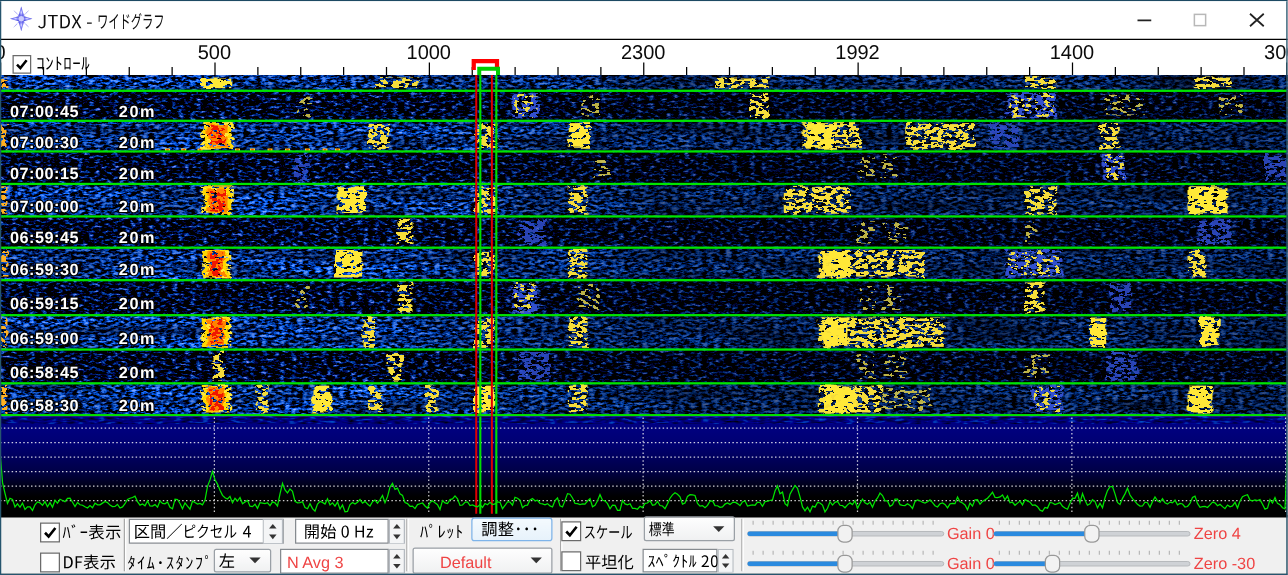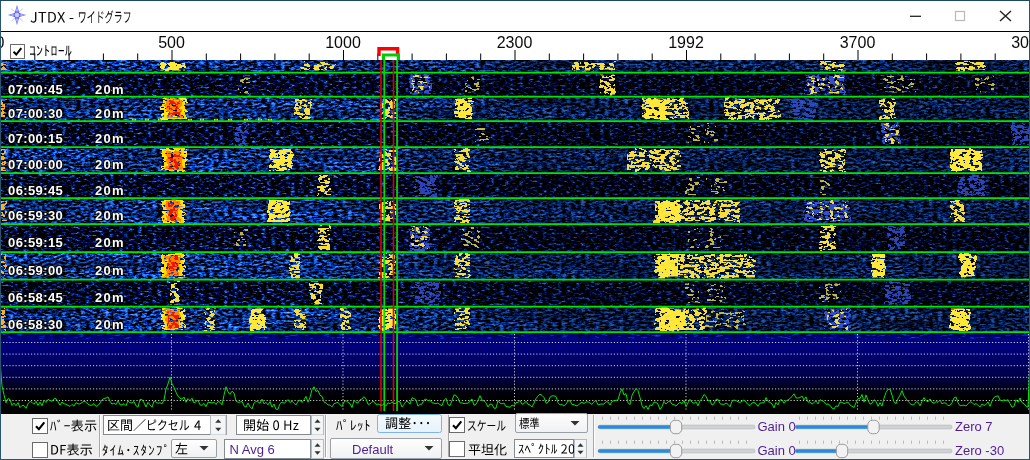--- a/index.html
+++ b/index.html
@@ -1,20 +1,20 @@
 <!DOCTYPE html>
 <html><head><meta charset="utf-8"><style>
 *{margin:0;padding:0}
 html,body{width:1030px;height:460px;overflow:hidden;background:#fff;font-family:"Liberation Sans",sans-serif}
 .abs{position:absolute}
 .win{position:absolute;left:0;top:0;width:1030px;height:460px;border-top:1.5px solid #1d4a63;box-sizing:border-box}
 .rn{position:absolute;top:2px;transform:translateX(-50%);font-size:16px;color:#0a0a0a}
 .cb{position:absolute;width:13px;height:13px;background:#fff;border:1px solid #6b6b6b;box-sizing:content-box;line-height:0}
 .fld{position:absolute;background:#fff;border:1px solid #868b90;box-sizing:border-box}
-.lt{position:absolute;font-size:13px;color:#4c1d95}
+.lt{position:absolute;font-size:13px;color:#ef4444}
 .ts{font-family:"Liberation Sans",sans-serif;font-size:13px;font-weight:bold;fill:#fff;letter-spacing:0.4px;paint-order:stroke;stroke:#000;stroke-width:1.7px}
 </style></head><body>
 <div class="win">
 <div class="abs" style="left:0;top:0;width:1030px;height:30px;background:#fff;border-bottom:1px solid #000;box-sizing:content-box">
       <svg class="abs" style="left:8px;top:4px" width="18" height="20" viewBox="0 0 18 20">
 <defs>
           <radialGradient id="ic" cx="0.5" cy="0.5" r="0.55">
             <stop offset="0" stop-color="#e8e8ff"></stop>
             <stop offset="0.35" stop-color="#8888fa"></stop>
             <stop offset="1" stop-color="#3232cf"></stop>
@@ -41,21 +41,21 @@
         <rect x="55.5" y="10.5" width="9" height="9" fill="none" stroke="#b8b8b8" stroke-width="1.2"></rect>
         <path d="M100 10l11 10M111 10l-11 10" stroke="#222" stroke-width="1.4"></path>
       </svg>
     </div>
 <div class="abs" style="left:0;top:31px;width:1030px;height:28px;background:#fff;overflow:hidden">
       <div class="rn" style="left:0px">0</div>
       <div class="rn" style="left:171.5px">500</div>
       <div class="rn" style="left:343px">1000</div>
       <div class="rn" style="left:514.5px">2300</div>
       <div class="rn" style="left:686px">1992</div>
-      <div class="rn" style="left:857.5px">3700</div>
+      <div class="rn" style="left:857.5px">1400</div>
       <div class="rn" style="left:1029px">3000</div>
       <svg class="abs" style="left:0;top:0" width="1030" height="28">
         <path d="M0.5 18V28 M34.8 21.5V28 M69.1 21.5V28 M103.4 21.5V28 M137.7 21.5V28 M172.0 18V28 M206.3 21.5V28 M240.6 21.5V28 M274.9 21.5V28 M309.2 21.5V28 M343.5 18V28 M377.8 21.5V28 M412.1 21.5V28 M446.4 21.5V28 M480.7 21.5V28 M515.0 18V28 M549.3 21.5V28 M583.6 21.5V28 M617.9 21.5V28 M652.2 21.5V28 M686.5 18V28 M720.8 21.5V28 M755.1 21.5V28 M789.4 21.5V28 M823.7 21.5V28 M858.0 18V28 M892.3 21.5V28 M926.6 21.5V28 M960.9 21.5V28 M995.2 21.5V28 M1029.5 18V28" stroke="#000" stroke-width="1"></path>
         <path d="M379 24V16.8H397.6V24" fill="none" stroke="#ff0000" stroke-width="3.4"></path>
         <path d="M383.4 28.5V23H398.4V28.5" fill="none" stroke="#00cc00" stroke-width="3.2"></path>
       </svg>
       <div class="cb" style="left:10px;top:11.5px"><svg width="13" height="13" viewBox="0 0 13 13">
           <path d="M2.6 6.7l2.7 2.8 5-6.3" fill="none" stroke="#000" stroke-width="2"></path>
         </svg></div>
       <svg class="abs" style="left:29px;top:10px" width="46" height="17" viewBox="0 0 46 17">
@@ -400,21 +400,21 @@
     </svg>
     <svg class="abs" style="left:174.8px;top:439.5px" width="16" height="17" viewBox="0 0 16 17">
       <path transform="translate(0,12.5)" d="M4.8 -10.9C4.7 -10.2 4.5 -9.4 4.4 -8.6H0.9V-7.6H4.1C3.4 -4.9 2.3 -2.3 0.4 -0.5C0.6 -0.3 0.9 0.0 1.0 0.3C2.5 -1.2 3.6 -3.0 4.4 -5.1V-4.2H7.3V-0.3H3.0V0.7H12.3V-0.3H8.3V-4.2H11.8V-5.1H4.4C4.7 -5.9 4.9 -6.8 5.2 -7.6H12.1V-8.6H5.4C5.6 -9.3 5.7 -10.0 5.8 -10.8Z" fill="#000"></path>
     </svg>
     <div class="fld" style="left:224px;top:437.5px;width:86.5px;height:20px"></div>
     <svg class="abs" style="left:310.5px;top:437.5px" width="13" height="20" viewBox="0 0 13 20">
       <rect x="0.5" y="0.5" width="12" height="19" fill="#f4f5f6" stroke="#b5bac0" stroke-width="1"></rect>
       <path d="M6.5 4.2l3 3.6h-6z" fill="#333"></path>
       <path d="M6.5 15.8l3 -3.6h-6z" fill="#333"></path>
     </svg>
-    <div class="lt" style="left:229.5px;top:441px">N Avg 6</div>
+    <div class="lt" style="left:229.5px;top:441px">N Avg 3</div>
     <svg class="abs" style="left:336px;top:415.5px" width="40" height="17" viewBox="0 0 40 17">
       <path transform="translate(0,13)" d="M1.2 -4.1C1.0 -3.1 0.6 -1.7 0.2 -0.6L1.0 -0.1C1.4 -1.2 1.8 -2.5 2.0 -3.7C2.2 -5.0 2.5 -6.8 2.6 -7.6C2.6 -7.9 2.7 -8.3 2.7 -8.5L1.8 -8.8C1.8 -7.4 1.5 -5.5 1.2 -4.1ZM4.6 -4.6C4.8 -3.2 5.2 -1.5 5.3 -0.1L6.2 -0.5C6.0 -1.7 5.7 -3.6 5.4 -5.0C5.1 -6.3 4.7 -8.0 4.4 -8.9L3.6 -8.6C3.9 -7.6 4.3 -6.0 4.6 -4.6Z M7.9 -9.5C7.9 -10.0 8.2 -10.4 8.6 -10.4C9.0 -10.4 9.3 -10.0 9.3 -9.5C9.3 -8.9 9.0 -8.5 8.6 -8.5C8.2 -8.5 7.9 -8.9 7.9 -9.5ZM7.4 -9.5C7.4 -8.6 7.9 -7.9 8.6 -7.9C9.3 -7.9 9.8 -8.6 9.8 -9.5C9.8 -10.3 9.3 -11.1 8.6 -11.1C7.9 -11.1 7.4 -10.3 7.4 -9.5Z M15.2 -0.4 15.7 0.2C15.9 0.1 16.0 -0.0 16.1 -0.1C17.8 -1.0 19.0 -2.5 19.9 -4.6L19.4 -5.6C18.6 -3.5 17.3 -1.9 16.1 -1.2C16.1 -1.9 16.1 -7.1 16.1 -8.3C16.1 -8.7 16.1 -9.2 16.2 -9.5H15.2C15.2 -9.2 15.2 -8.7 15.2 -8.3C15.2 -7.1 15.2 -1.9 15.2 -1.1C15.2 -0.8 15.2 -0.6 15.2 -0.4Z M24.1 -7.2 23.4 -6.9C23.5 -6.4 23.8 -4.9 23.9 -4.3L24.6 -4.6C24.5 -5.2 24.2 -6.7 24.1 -7.2ZM25.7 -6.8C25.6 -5.3 25.3 -3.8 24.9 -2.7C24.3 -1.4 23.5 -0.4 22.7 0.1L23.3 0.8C24.1 0.3 24.9 -0.8 25.5 -2.2C26.0 -3.4 26.2 -4.6 26.4 -5.9C26.4 -6.1 26.4 -6.3 26.5 -6.5ZM22.6 -6.5 21.9 -6.3C22.0 -5.8 22.4 -4.2 22.5 -3.5L23.2 -3.8C23.0 -4.5 22.7 -6.0 22.6 -6.5Z M29.9 -1.1C29.9 -0.7 29.9 -0.0 29.9 0.4H30.9C30.9 -0.0 30.8 -0.7 30.8 -1.1L30.8 -5.1C31.5 -4.6 32.5 -3.8 33.2 -3.1L33.5 -4.3C32.9 -4.9 31.7 -5.8 30.8 -6.3V-8.5C30.8 -8.9 30.9 -9.4 30.9 -9.9H29.8C29.9 -9.4 29.9 -8.9 29.9 -8.5C29.9 -7.4 29.9 -1.9 29.9 -1.1Z" fill="#000"></path>
     </svg>
     <div class="abs" style="left:377px;top:412.5px;width:65px;height:19.5px;background:linear-gradient(#f4fafe,#e7f2fb);border:1px solid #7eb4ea;border-radius:2.5px;box-sizing:border-box"></div>
     <svg class="abs" style="left:385px;top:414px" width="52" height="17" viewBox="0 0 52 17">
       <path transform="translate(0,13)" d="M1.0 -7.0V-6.2H4.4V-7.0ZM1.1 -10.5V-9.7H4.3V-10.5ZM1.0 -5.3V-4.5H4.4V-5.3ZM0.5 -8.8V-7.9H4.7V-8.8ZM8.3 -9.3V-8.2H6.9V-7.4H8.3V-6.1H6.8V-5.4H10.6V-6.1H9.1V-7.4H10.5V-8.2H9.1V-9.3ZM5.4 -10.4V-5.7C5.4 -3.8 5.3 -1.2 4.3 0.6C4.5 0.7 4.9 1.0 5.0 1.1C6.1 -0.8 6.3 -3.7 6.3 -5.7V-9.5H11.2V-0.2C11.2 0.0 11.1 0.1 10.9 0.1C10.7 0.1 10.0 0.1 9.3 0.1C9.5 0.3 9.6 0.8 9.6 1.0C10.6 1.0 11.2 1.0 11.6 0.9C12.0 0.7 12.1 0.4 12.1 -0.2V-10.4ZM7.0 -4.4V-0.5H7.7V-1.0H10.4V-4.4ZM7.7 -3.6H9.6V-1.8H7.7ZM1.0 -3.5V0.9H1.8V0.3H4.4V-3.5ZM1.8 -2.7H3.5V-0.5H1.8Z M16.0 -2.3V-0.1H13.8V0.8H25.6V-0.1H20.2V-1.1H23.9V-1.9H20.2V-2.9H24.8V-3.7H14.7V-2.9H19.2V-0.1H16.9V-2.3ZM21.5 -10.9C21.2 -9.6 20.5 -8.4 19.6 -7.7V-8.7H17.4V-9.4H19.9V-10.1H17.4V-10.9H16.5V-10.1H13.9V-9.4H16.5V-8.7H14.3V-6.3H16.1C15.5 -5.7 14.5 -5.0 13.7 -4.7C13.9 -4.5 14.2 -4.3 14.3 -4.1C15.0 -4.4 15.9 -5.1 16.5 -5.7V-4.1H17.4V-5.7C18.0 -5.3 18.9 -4.8 19.2 -4.5L19.7 -5.2C19.3 -5.4 18.0 -6.1 17.4 -6.3H19.6V-7.6C19.8 -7.4 20.1 -7.1 20.2 -6.9C20.5 -7.2 20.8 -7.5 21.1 -7.9C21.3 -7.3 21.7 -6.7 22.2 -6.1C21.5 -5.5 20.6 -5.1 19.5 -4.7C19.7 -4.6 20.0 -4.2 20.1 -4.0C21.1 -4.4 22.0 -4.9 22.8 -5.5C23.4 -4.9 24.2 -4.3 25.2 -4.0C25.4 -4.2 25.6 -4.6 25.8 -4.7C24.8 -5.0 24.0 -5.5 23.4 -6.1C24.0 -6.8 24.4 -7.6 24.7 -8.7H25.6V-9.5H22.0C22.1 -9.9 22.3 -10.3 22.4 -10.7ZM15.1 -8.0H16.5V-7.0H15.1ZM17.4 -8.0H18.8V-7.0H17.4ZM21.6 -8.7H23.8C23.6 -7.9 23.2 -7.3 22.7 -6.7C22.2 -7.3 21.8 -8.0 21.5 -8.6Z M29.6 -6.0C29.0 -6.0 28.6 -5.5 28.6 -4.9C28.6 -4.3 29.0 -3.8 29.6 -3.8C30.2 -3.8 30.7 -4.3 30.7 -4.9C30.7 -5.5 30.2 -6.0 29.6 -6.0Z M36.3 -6.0C35.7 -6.0 35.3 -5.5 35.3 -4.9C35.3 -4.3 35.7 -3.8 36.3 -3.8C36.9 -3.8 37.4 -4.3 37.4 -4.9C37.4 -5.5 36.9 -6.0 36.3 -6.0Z M43.0 -6.0C42.4 -6.0 42.0 -5.5 42.0 -4.9C42.0 -4.3 42.4 -3.8 43.0 -3.8C43.6 -3.8 44.1 -4.3 44.1 -4.9C44.1 -5.5 43.6 -6.0 43.0 -6.0Z" fill="#000"></path>
     </svg>
     <div class="abs" style="left:330px;top:436.5px;width:112px;height:21px;background:linear-gradient(#fefefe,#f0f1f2);border:1px solid #9aa0a6;border-radius:2px;box-sizing:border-box"></div>
     <svg class="abs" style="left:423px;top:444.0px" width="12" height="7" viewBox="0 0 12 7">
       <path d="M1.5 1l4.5 4.5L10.5 1z" fill="#333"></path>
@@ -452,21 +452,21 @@
       <rect x="597.5" y="424.0" width="78.0" height="3.6" rx="1.8" fill="#2a8adf"></rect>
       <rect x="669.8" y="419.1" width="11.4" height="13.4" rx="4.5" fill="#f2f2f2" stroke="#999" stroke-width="1"></rect>
     </svg>
     <div class="lt" style="left:757.5px;top:418px">Gain 0</div>
     <svg class="abs" style="left:786.5px;top:413.8px" width="173.0" height="24" viewBox="786.5 413.8 173.0 24">
       <path d="M799.0 415.40000000000003v3.2 M807.0 415.40000000000003v3.2 M815.0 415.40000000000003v3.2 M823.0 415.40000000000003v3.2 M831.0 415.40000000000003v3.2 M839.0 415.40000000000003v3.2 M847.0 415.40000000000003v3.2 M855.0 415.40000000000003v3.2 M863.0 415.40000000000003v3.2 M871.0 415.40000000000003v3.2 M879.0 415.40000000000003v3.2 M887.0 415.40000000000003v3.2 M895.0 415.40000000000003v3.2 M903.0 415.40000000000003v3.2 M911.0 415.40000000000003v3.2 M919.0 415.40000000000003v3.2 M927.0 415.40000000000003v3.2 M935.0 415.40000000000003v3.2 M943.0 415.40000000000003v3.2" stroke="#b9b9b9" stroke-width="1"></path>
       <rect x="794.5" y="424.0" width="157.0" height="3.6" rx="1.8" fill="#cfd2d6" stroke="#b7babd" stroke-width="0.8"></rect>
       <rect x="794.5" y="424.0" width="78.5" height="3.6" rx="1.8" fill="#2a8adf"></rect>
       <rect x="867.3" y="419.1" width="11.4" height="13.4" rx="4.5" fill="#f2f2f2" stroke="#999" stroke-width="1"></rect>
     </svg>
-    <div class="lt" style="left:955px;top:418px">Zero 7</div>
+    <div class="lt" style="left:955px;top:418px">Zero 4</div>
     <svg class="abs" style="left:589.5px;top:437.8px" width="173.0" height="24" viewBox="589.5 437.8 173.0 24">
       <path d="M602.0 439.40000000000003v3.2 M610.0 439.40000000000003v3.2 M618.0 439.40000000000003v3.2 M626.0 439.40000000000003v3.2 M634.0 439.40000000000003v3.2 M642.0 439.40000000000003v3.2 M650.0 439.40000000000003v3.2 M658.0 439.40000000000003v3.2 M666.0 439.40000000000003v3.2 M674.0 439.40000000000003v3.2 M682.0 439.40000000000003v3.2 M690.0 439.40000000000003v3.2 M698.0 439.40000000000003v3.2 M706.0 439.40000000000003v3.2 M714.0 439.40000000000003v3.2 M722.0 439.40000000000003v3.2 M730.0 439.40000000000003v3.2 M738.0 439.40000000000003v3.2 M746.0 439.40000000000003v3.2" stroke="#b9b9b9" stroke-width="1"></path>
       <rect x="597.5" y="448.0" width="157.0" height="3.6" rx="1.8" fill="#cfd2d6" stroke="#b7babd" stroke-width="0.8"></rect>
       <rect x="597.5" y="448.0" width="78.0" height="3.6" rx="1.8" fill="#2a8adf"></rect>
       <rect x="669.8" y="443.1" width="11.4" height="13.4" rx="4.5" fill="#f2f2f2" stroke="#999" stroke-width="1"></rect>
     </svg>
     <div class="lt" style="left:757.5px;top:442px">Gain 0</div>
     <svg class="abs" style="left:786.5px;top:437.8px" width="173.0" height="24" viewBox="786.5 437.8 173.0 24">
       <path d="M799.0 439.40000000000003v3.2 M807.0 439.40000000000003v3.2 M815.0 439.40000000000003v3.2 M823.0 439.40000000000003v3.2 M831.0 439.40000000000003v3.2 M839.0 439.40000000000003v3.2 M847.0 439.40000000000003v3.2 M855.0 439.40000000000003v3.2 M863.0 439.40000000000003v3.2 M871.0 439.40000000000003v3.2 M879.0 439.40000000000003v3.2 M887.0 439.40000000000003v3.2 M895.0 439.40000000000003v3.2 M903.0 439.40000000000003v3.2 M911.0 439.40000000000003v3.2 M919.0 439.40000000000003v3.2 M927.0 439.40000000000003v3.2 M935.0 439.40000000000003v3.2 M943.0 439.40000000000003v3.2" stroke="#b9b9b9" stroke-width="1"></path>
       <rect x="794.5" y="448.0" width="157.0" height="3.6" rx="1.8" fill="#cfd2d6" stroke="#b7babd" stroke-width="0.8"></rect>

